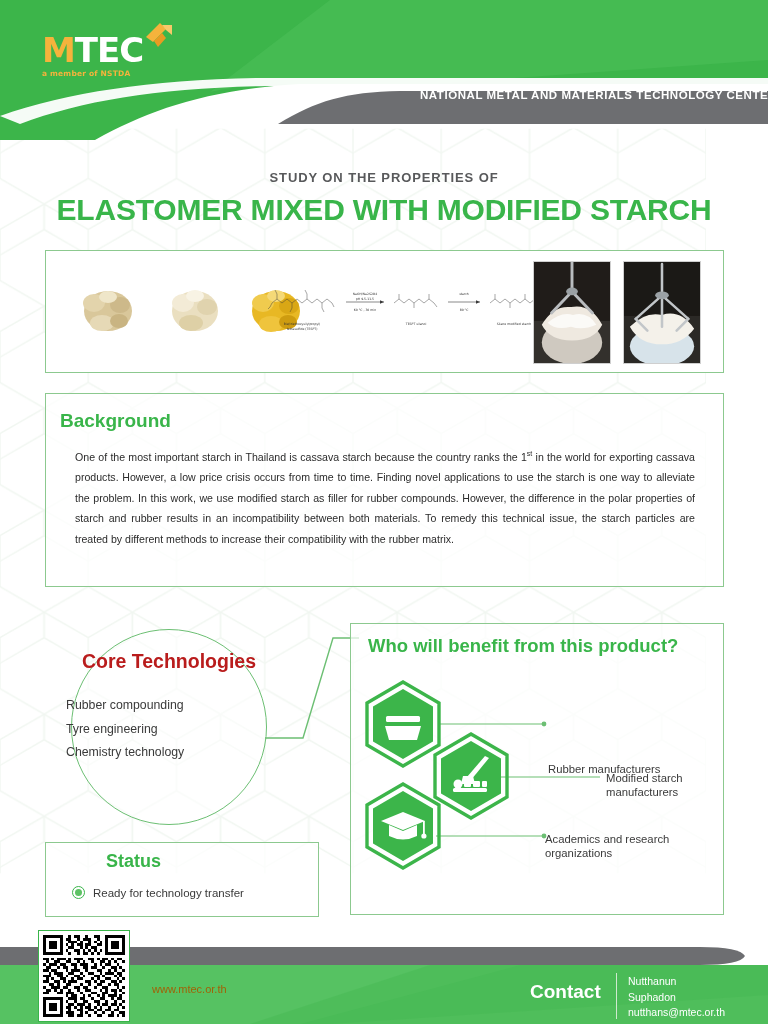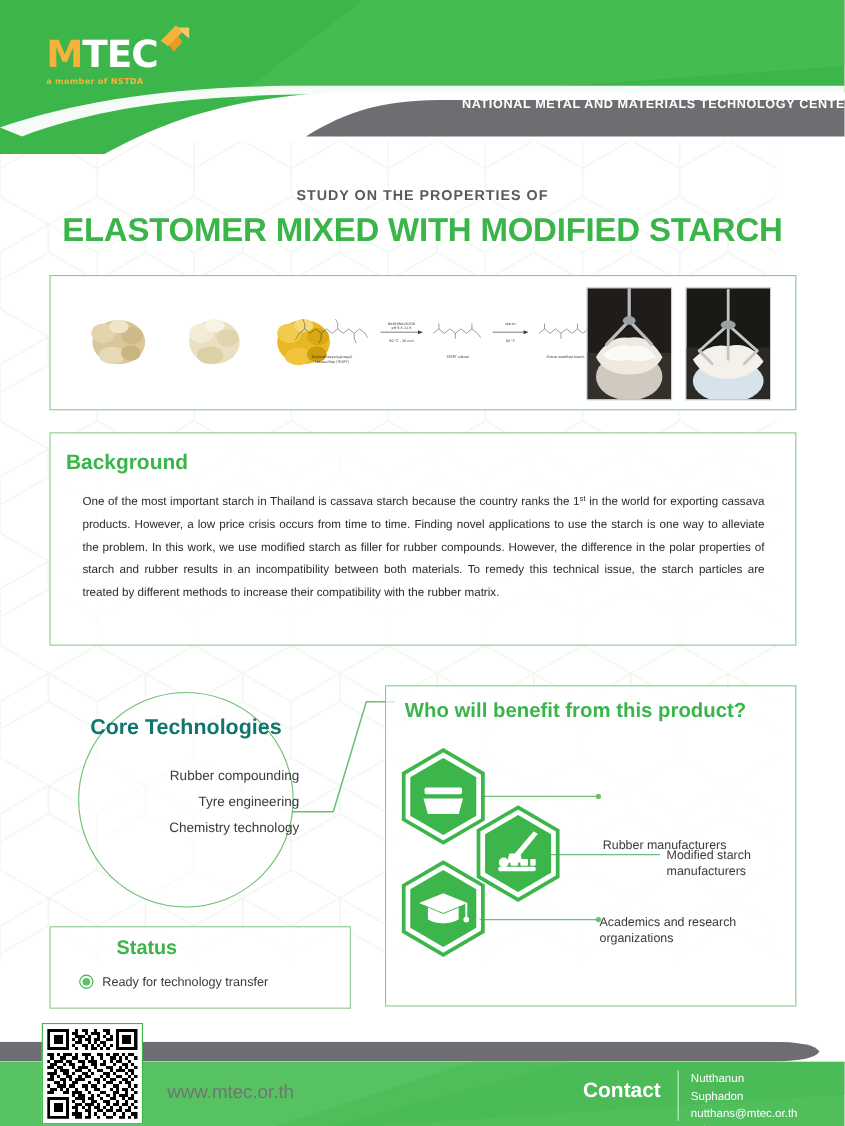--- a/index.html
+++ b/index.html
@@ -66,24 +66,24 @@
   .bg-body sup { font-size:7px; }
 
   
   .circle {
     position:absolute; left:71px; top:629px; width:196px; height:196px;
     border:1.4px solid #6CBF73; border-radius:50%; z-index:3;
     background:rgba(255,255,255,.55);
   }
   .core-title {
     position:absolute; left:71px; top:650px; width:196px; text-align:center; z-index:5;
-    font-size:19.5px; font-weight:bold; color:#0f766e;
+    font-size:19.5px; font-weight:bold; color:#b91c1c;
   }
   .core-list {
-    position:absolute; left:66px; top:694px; width:206px; text-align:right; z-index:5;
+    position:absolute; left:66px; top:694px; width:206px; text-align:left; z-index:5;
     font-size:12.3px; color:#3a3a3a; line-height:23.5px;
   }
   .connector { position:absolute; left:255px; top:620px; width:120px; height:140px; z-index:3; }
 
   
   .benefit { top:623px; left:350px; width:374px; height:292px; }
   .benefit-title {
     position:absolute; left:368px; top:635px; z-index:5;
     font-size:18.5px; font-weight:bold; color:#39B54A;
   }
@@ -105,21 +105,21 @@
   .radio i { width:7px; height:7px; border-radius:50%; background:#5DC264; display:block; }
   .status-txt { font-size:11.5px; color:#3a3a3a; }
 
   
   .foot-grey { position:absolute; left:0; top:947px; width:768px; height:18px; z-index:2; }
   .foot-green { position:absolute; left:0; top:965px; width:768px; height:59px; z-index:2; }
   .qr-wrap {
     position:absolute; left:38px; top:930px; width:92px; height:92px; z-index:6;
     background:#ffffff; border:1.6px solid #39B54A; padding:4px;
   }
-  .url { position:absolute; left:152px; top:983px; z-index:6; color:#737373; font-size:17px; }
+  .url { position:absolute; left:152px; top:983px; z-index:6; color:#a16207; font-size:11px; }
   .contact-word { position:absolute; left:530px; top:981px; z-index:6; color:#ffffff; font-size:19px; font-weight:bold; }
   .contact-div { position:absolute; left:616px; top:973px; width:1.4px; height:46px; background:#cfe9cf; z-index:6; }
   .contact-lines { position:absolute; left:628px; top:974px; z-index:6; color:#ffffff; font-size:10.5px; line-height:15.5px; }
 </style>
 </head>
 <body>
 
 <div class="page">
 
   <svg class="hex-bg" viewBox="0 0 768 1024">

